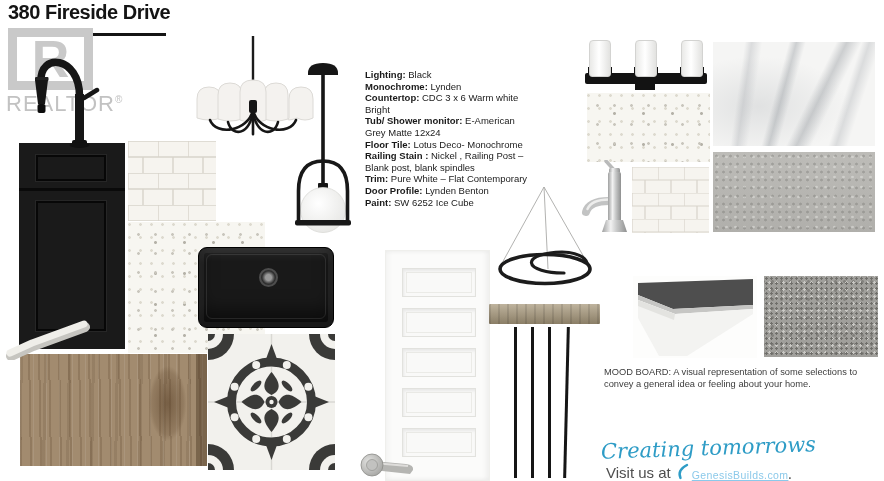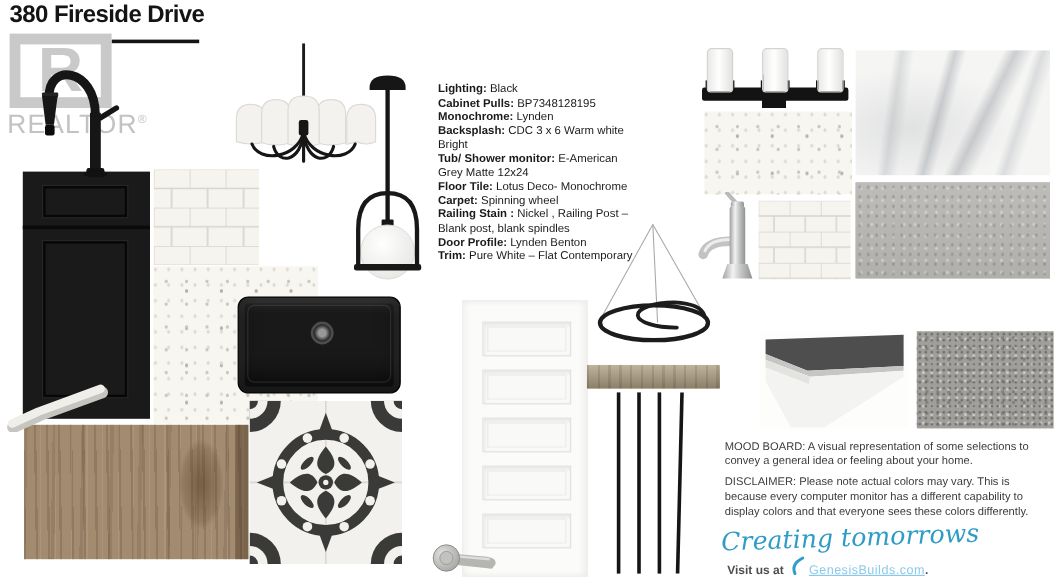--- a/index.html
+++ b/index.html
@@ -91,21 +91,21 @@
   
   .specs{left:365px;top:28px;width:170px;font-size:9.5px;line-height:11.6px;color:#1a1a1a;margin-top:41px;}
   .specs p{margin:0;}
   .notes{left:604px;top:366px;width:260px;font-size:9.3px;line-height:12.2px;color:#3c3c3c;}
   .notes p{margin:0 0 5px 0;}
 
   
   .tagline{left:601px;top:436px;font-family:"DejaVu Serif",serif;font-style:italic;font-size:21px;
            color:#2e9cc6;transform:rotate(-2deg);white-space:nowrap;}
   .visit-line{left:606px;top:463px;display:flex;align-items:flex-end;white-space:nowrap;}
-  .visit-prefix{font-size:10px;font-weight:700;color:#4e4e4e;margin-right:4px;}
+  .visit-prefix{font-size:15px;font-weight:400;color:#4e4e4e;margin-right:4px;}
   .site{font-size:10.5px;color:#8bc9ea;letter-spacing:0.4px;text-decoration:underline;}
   .suffix{font-size:10px;font-weight:700;color:#4e4e4e;}
 </style>
 </head>
 <body>
 
 <div class="board">
 
   <div class="abs title">380 Fireside Drive</div>
   <div class="abs title-underline"></div>
@@ -241,29 +241,28 @@
     </g>
     <circle cx="63.5" cy="68" r="2.2" fill="#f2f1ed"></circle>
   </svg>
 
   <div class="abs wood" style="left:20px;top:354px;width:187px;height:112px">
     <div class="abs wood-edge"></div>
   </div>
 
   <div class="abs specs">
       <p class="spec-line"><b>Lighting:</b><span> Black</span></p>
-      <p class="spec-line"><b>Cabinet Pulls:</b><span> BP7348128195</span></p>
       <p class="spec-line"><b>Monochrome:</b><span> Lynden</span></p>
-      <p class="spec-line"><b>Backsplash:</b><span> CDC 3 x 6 Warm white Bright</span></p>
+      <p class="spec-line"><b>Countertop:</b><span> CDC 3 x 6 Warm white Bright</span></p>
       <p class="spec-line"><b>Tub/ Shower monitor:</b><span> E-American Grey Matte 12x24</span></p>
       <p class="spec-line"><b>Floor Tile:</b><span> Lotus Deco- Monochrome</span></p>
-      <p class="spec-line"><b>Carpet:</b><span> Spinning wheel</span></p>
       <p class="spec-line"><b>Railing Stain :</b><span> Nickel , Railing Post – Blank post, blank spindles</span></p>
+      <p class="spec-line"><b>Trim:</b><span> Pure White – Flat Contemporary</span></p>
       <p class="spec-line"><b>Door Profile:</b><span> Lynden Benton</span></p>
-      <p class="spec-line"><b>Trim:</b><span> Pure White – Flat Contemporary</span></p>
+      <p class="spec-line"><b>Paint:</b><span> SW 6252 Ice Cube</span></p>
     </div>
 
   <div class="abs door">
     <div class="abs door-panel" style="top:17px"></div>
     <div class="abs door-panel" style="top:57px"></div>
     <div class="abs door-panel" style="top:97px"></div>
     <div class="abs door-panel" style="top:137px"></div>
     <div class="abs door-panel" style="top:177px"></div>
   </div>
 
@@ -339,21 +338,20 @@
     <polygon points="5,7 120,3 120,29 40,33 5,19" fill="#4e4e4e"></polygon>
     <polygon points="5,19 40,33 120,29 120,33 42,38 5,24" fill="#c6c6c4"></polygon>
     <polygon points="5,24 42,38 120,33 120,38 54,80 26,80 5,42" fill="#f3f3f1"></polygon>
     <polygon points="5,24 42,38 41,44 5,30" fill="#e3e3e0"></polygon>
   </svg>
 
   <div class="abs carpet" style="left:764px;top:276px;width:114px;height:81px"></div>
 
   <div class="abs notes">
     <p>MOOD BOARD:  A visual representation of some selections to convey a general idea or feeling about your home.</p>
-    <p>DISCLAIMER:  Please note actual colors may vary. This is because every computer monitor has a different capability to display colors and that everyone sees these colors differently.</p>
   </div>
 
   <div class="abs tagline">Creating tomorrows</div>
   <div class="abs visit-line">
     <span class="visit-prefix">Visit us at</span>
     <svg width="15" height="18" viewBox="0 0 15 18" style="margin-right:2px">
       <path d="M12 2 Q2 7 5.5 15" stroke="#2e9cc6" stroke-width="2.4" fill="none" stroke-linecap="round"></path>
     </svg>
     <span class="site">GenesisBuilds.com</span>
     <span class="suffix">.</span>

